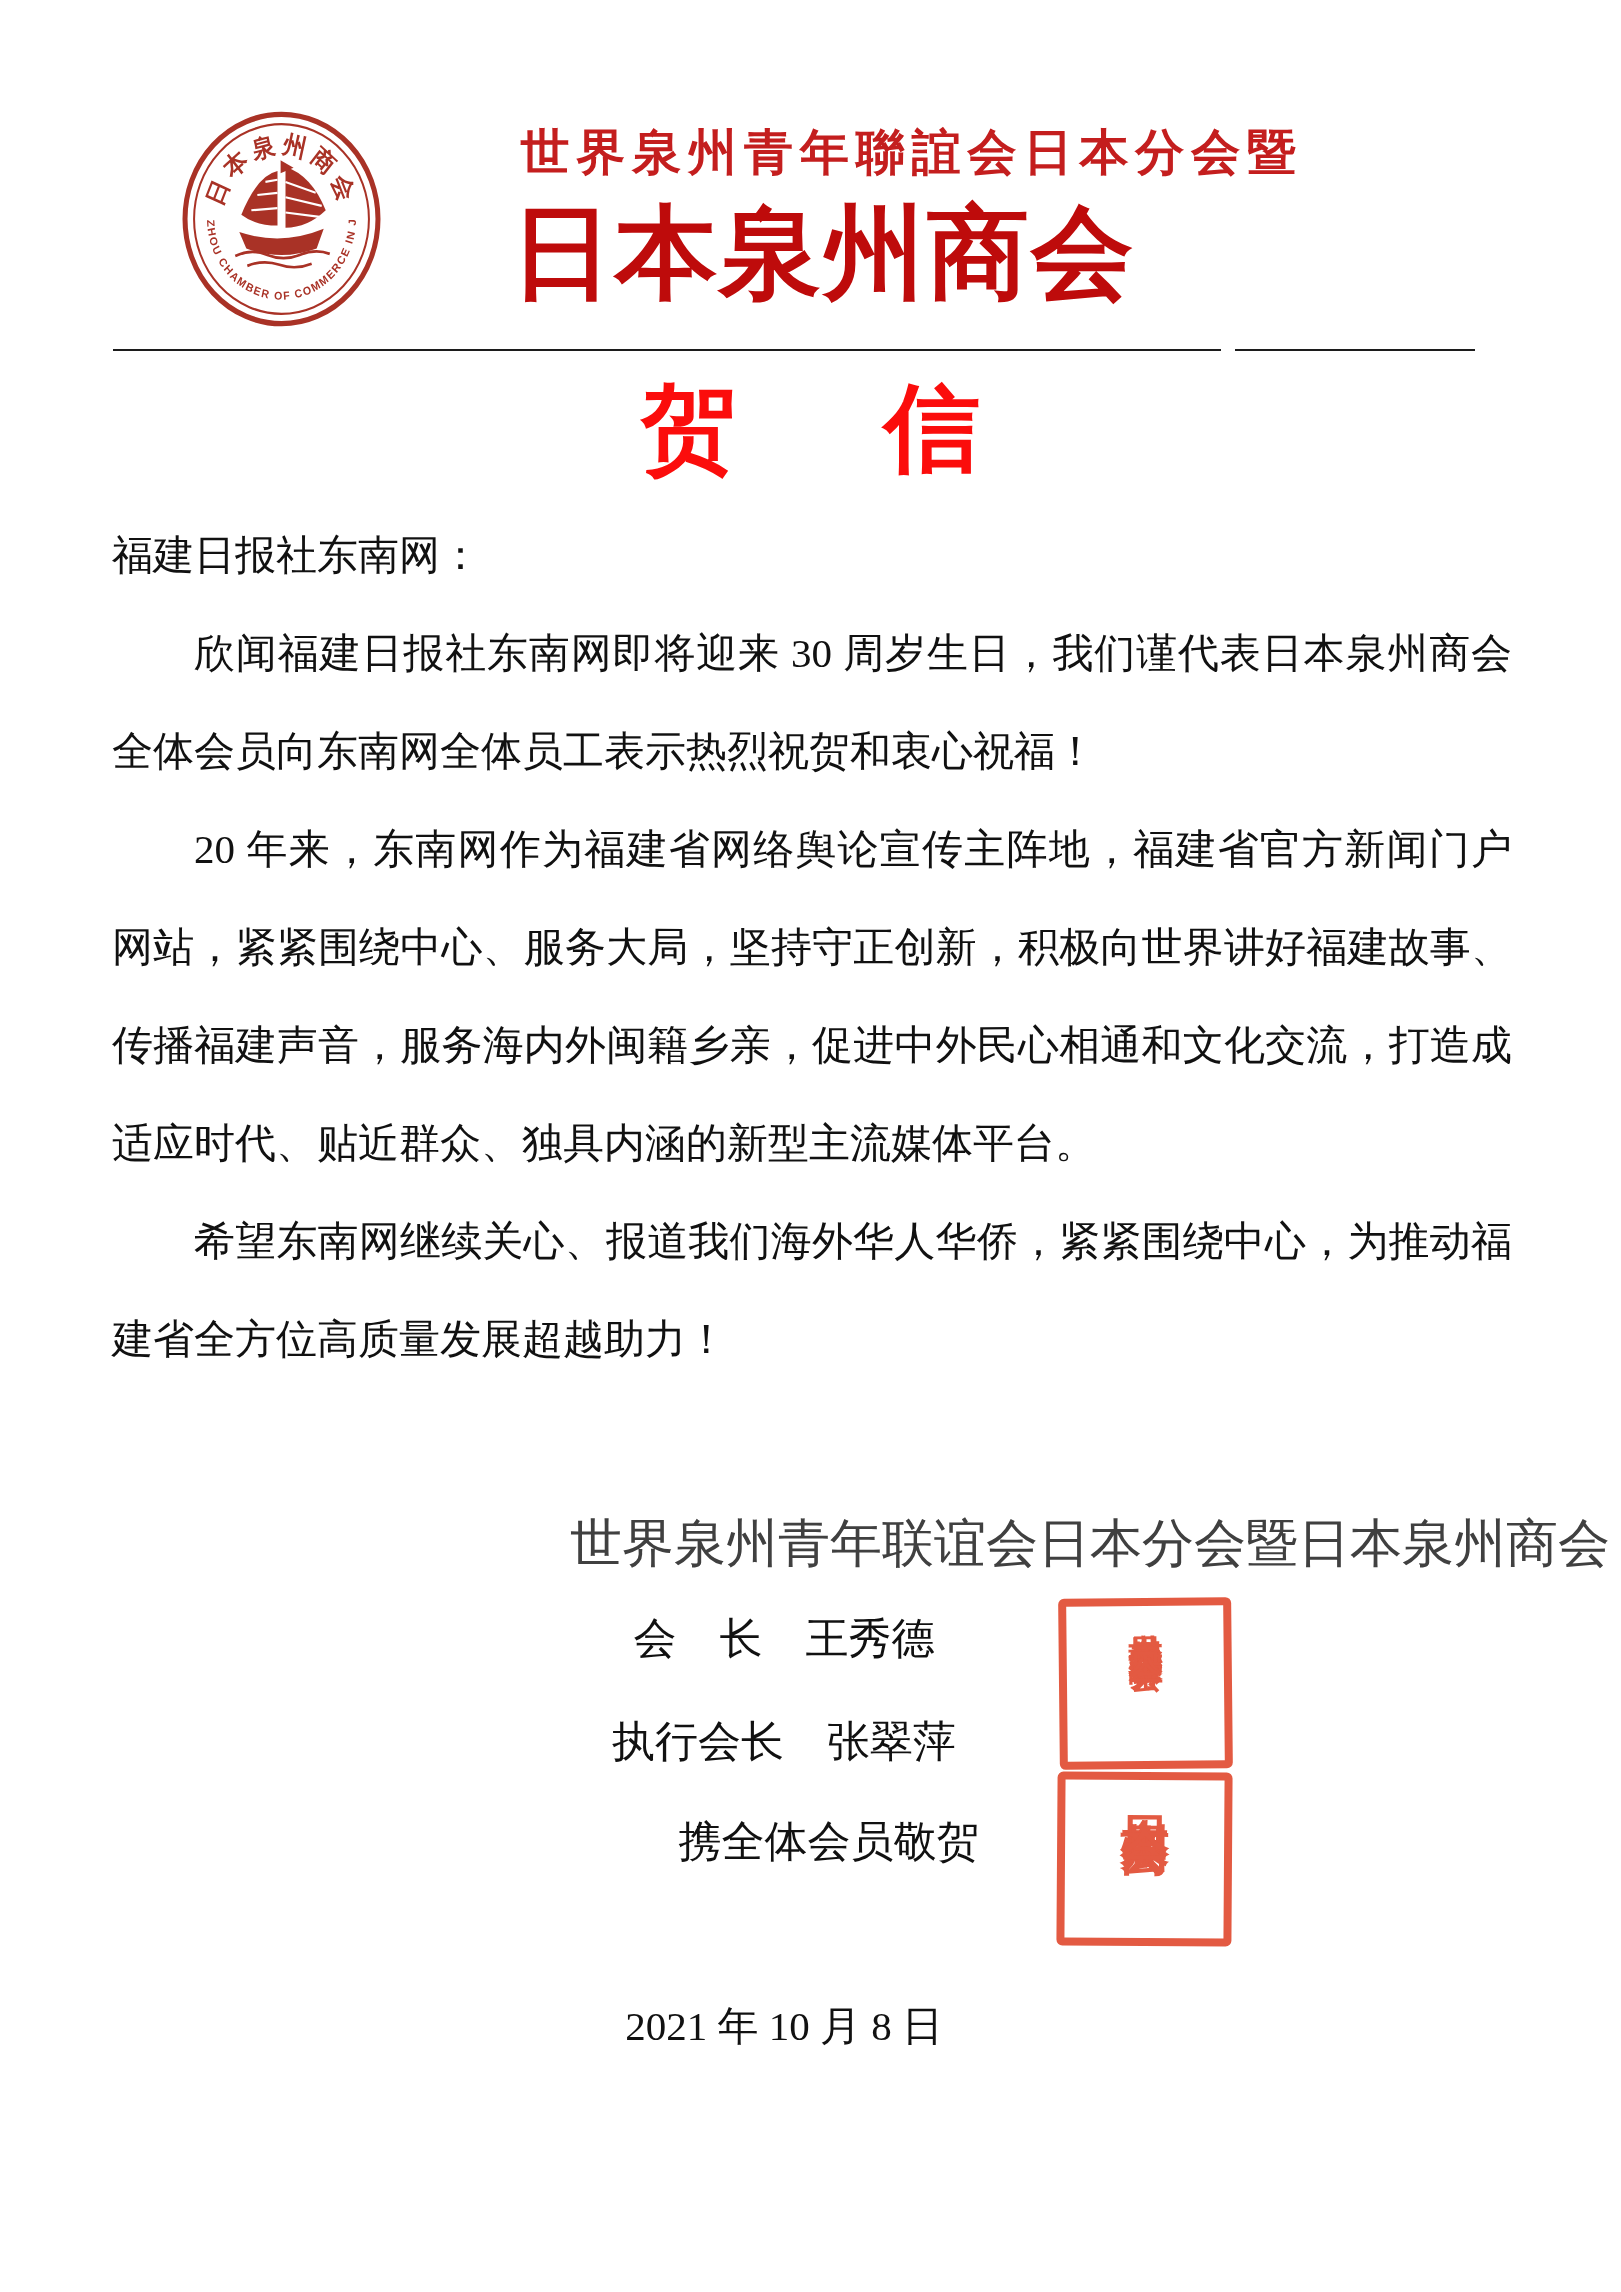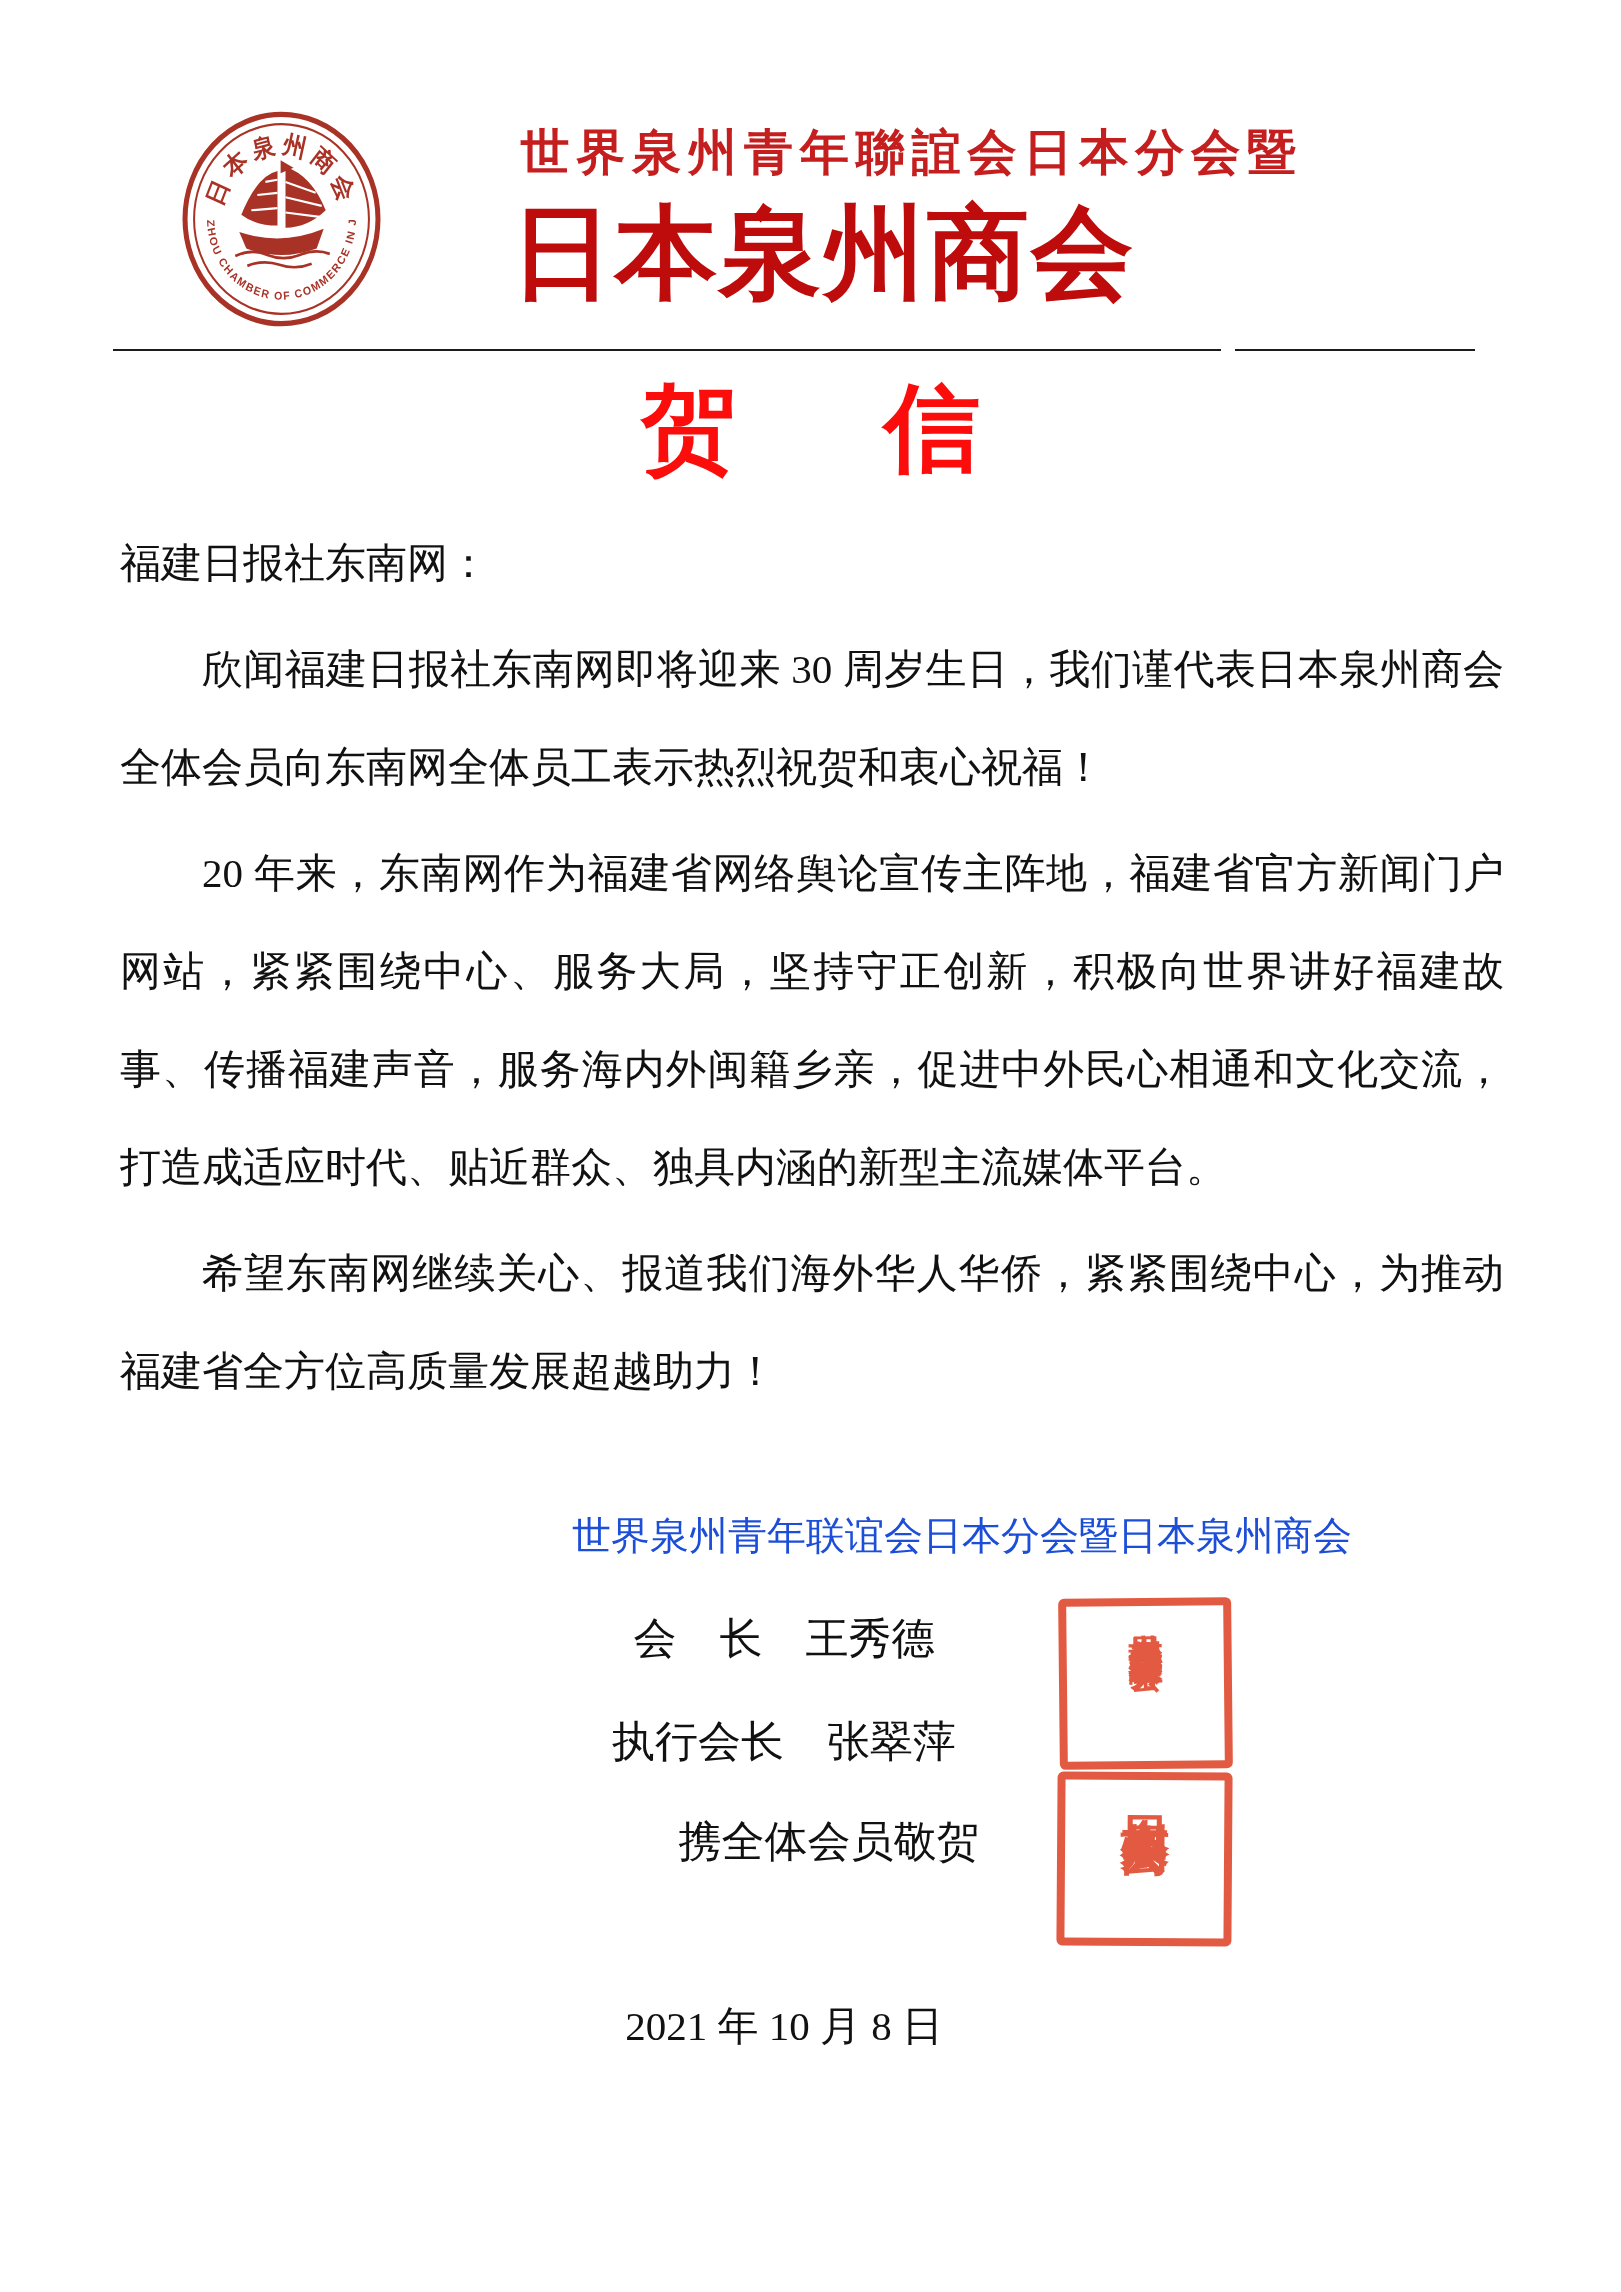--- a/index.html
+++ b/index.html
@@ -43,26 +43,26 @@
     font-size:96px;font-weight:bold;
     color:#FB0D0C;
     font-family:"Liberation Serif","DejaVu Serif",serif;
   }
   
   .body-text{
     position:absolute;left:112px;top:506px;width:1400px;
     font-size:41px;line-height:98px;color:#111111;
     text-align:justify;
   }
-  .body-text p{margin:8px;text-indent:2em;}
+  .body-text p{margin:0;text-indent:2em;}
   .body-text .salutation{text-indent:0;}
   
   .sig-org{
     position:absolute;left:570px;top:1509px;width:784px;
-    text-align:center;font-size:39px;color:#1d4ed8;
+    text-align:center;font-size:52px;color:#404040;
     white-space:nowrap;
   }
   .sig-line{
     position:absolute;left:0;top:0;width:1568px;
     text-align:center;font-size:43px;color:#111111;
     white-space:nowrap;
   }
   .sig-president{top:1610px;}
   .sig-exec{top:1713px;}
   .sig-closing{top:1813px;padding-left:45px;}

